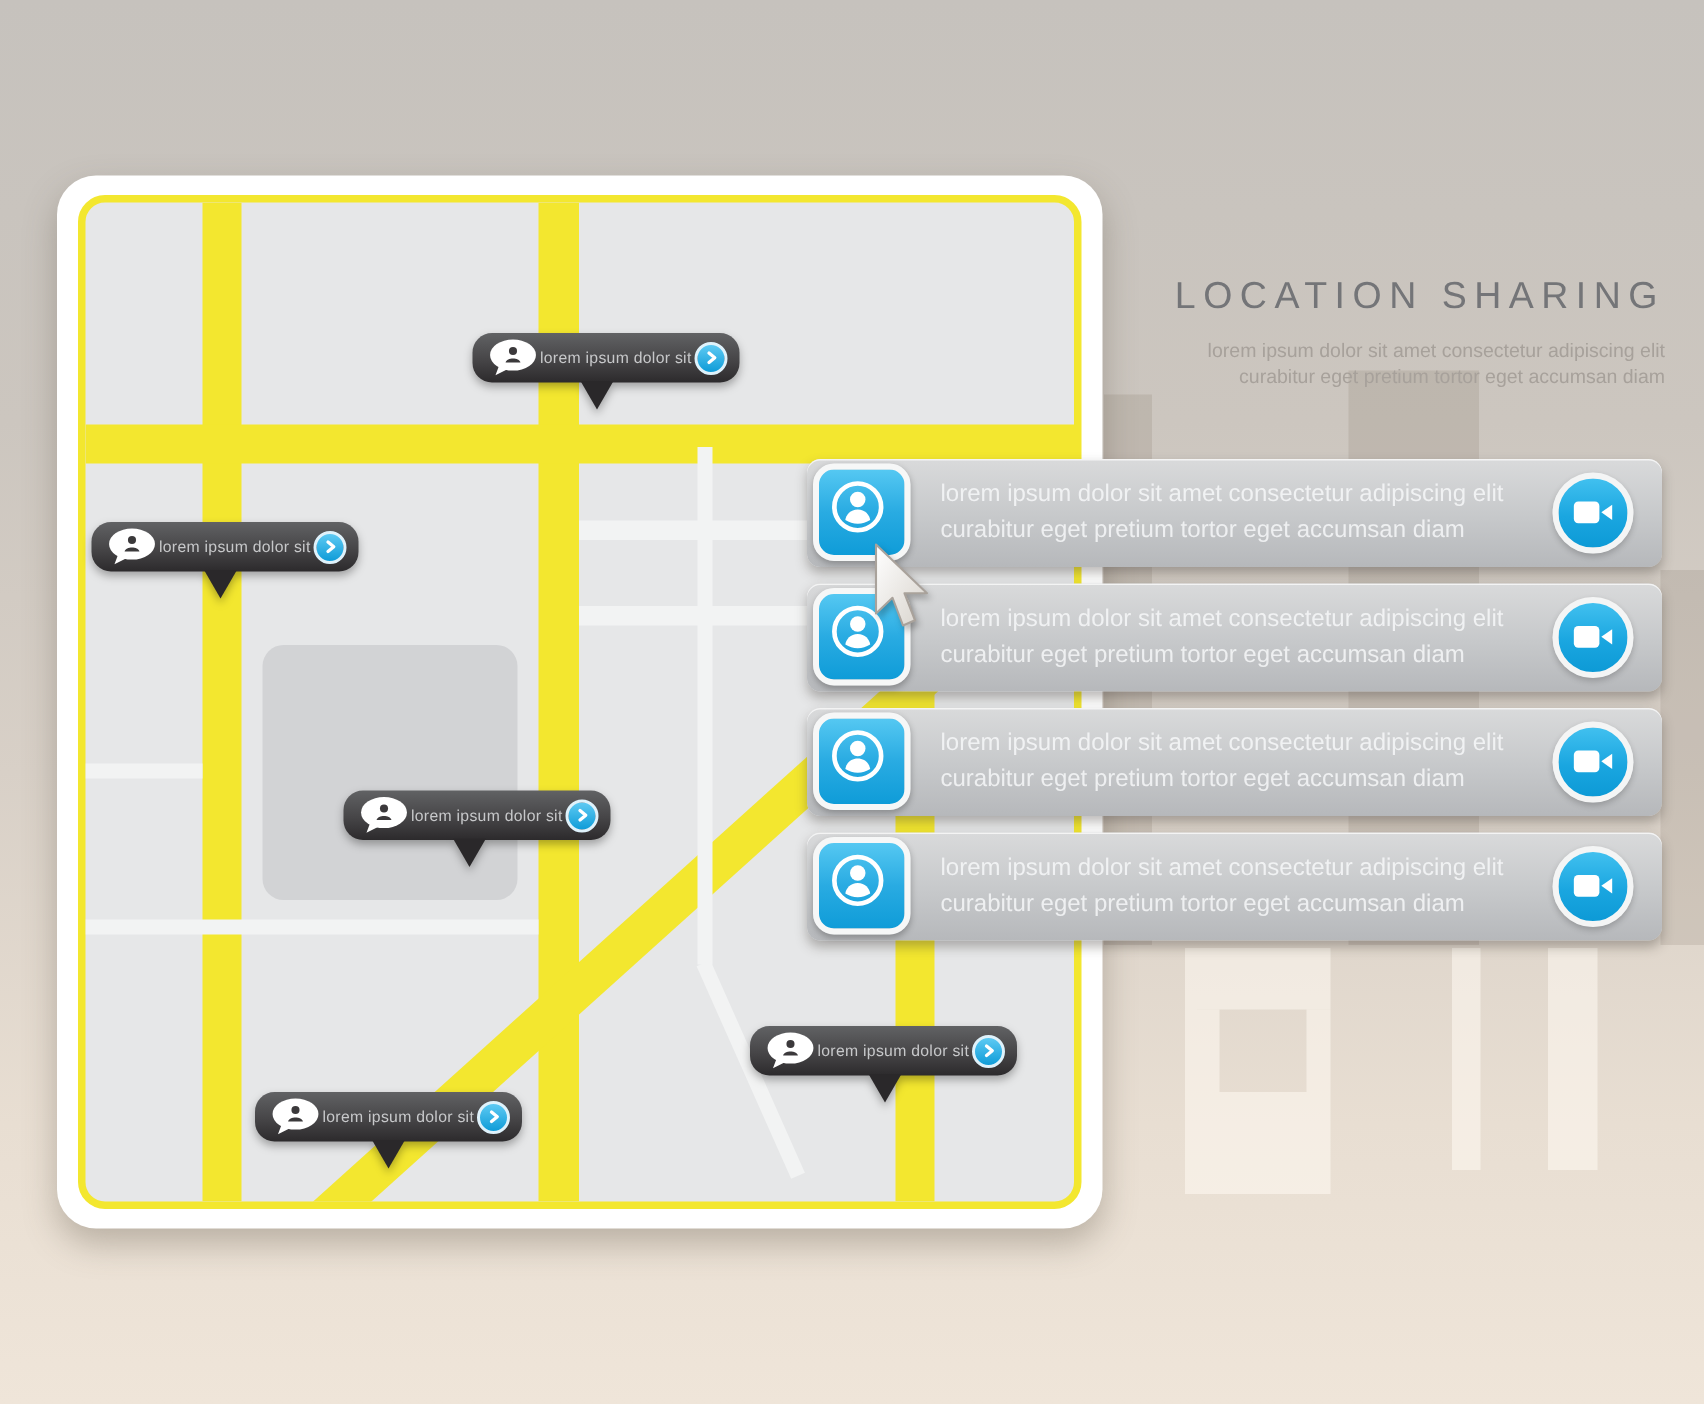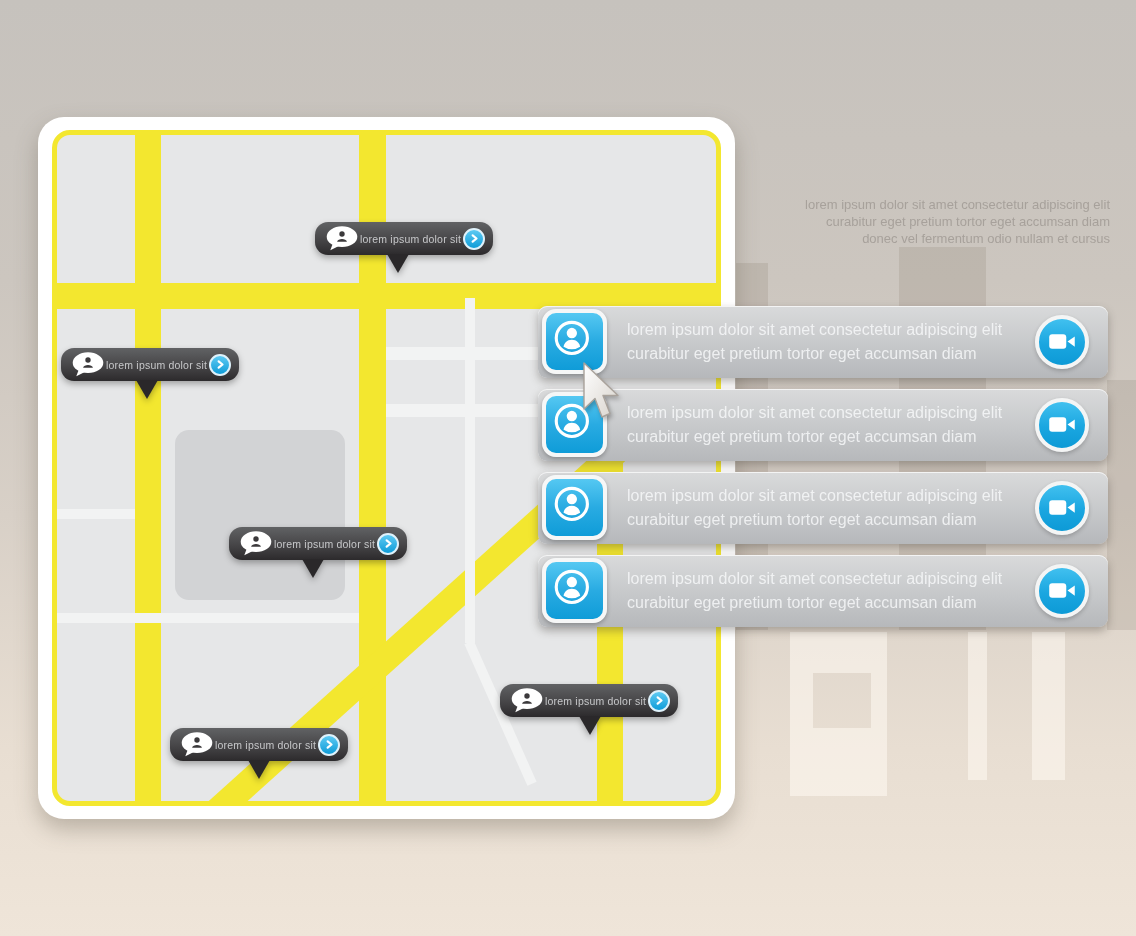--- a/index.html
+++ b/index.html
@@ -78,24 +78,24 @@
   <div class="bld light" style="left:790px; top:632px; width:8px;  height:164px;"></div>
   <div class="bld light" style="left:798px; top:632px; width:89px; height:41px;"></div>
   <div class="bld light" style="left:798px; top:673px; width:15px; height:55px;"></div>
   <div class="bld light" style="left:871px; top:673px; width:16px; height:55px;"></div>
   <div class="bld light" style="left:798px; top:728px; width:89px; height:68px;"></div>
   <div class="bld light" style="left:968px; top:632px; width:19px; height:148px;"></div>
   <div class="bld light" style="left:1032px; top:632px; width:33px; height:148px;"></div>
 </div>
 
 <div class="hdr">
+  <h1>LOCATION SHARING</h1>
   <div class="sub">
     <div>lorem ipsum dolor sit amet consectetur adipiscing elit</div>
     <div>curabitur eget pretium tortor eget accumsan diam</div>
-    <div>donec vel fermentum odio nullam et cursus</div>
   </div>
 </div>
 
 <div class="map-frame">
   <div class="map-content">
     <div class="park"></div>
 
     <div class="road" style="left:78px;  top:0;     width:26px;  height:666px;"></div>
     <div class="road" style="left:302px; top:0;     width:27px;  height:666px;"></div>
     <div class="road" style="left:0;     top:148px; width:659px; height:26px;"></div>

